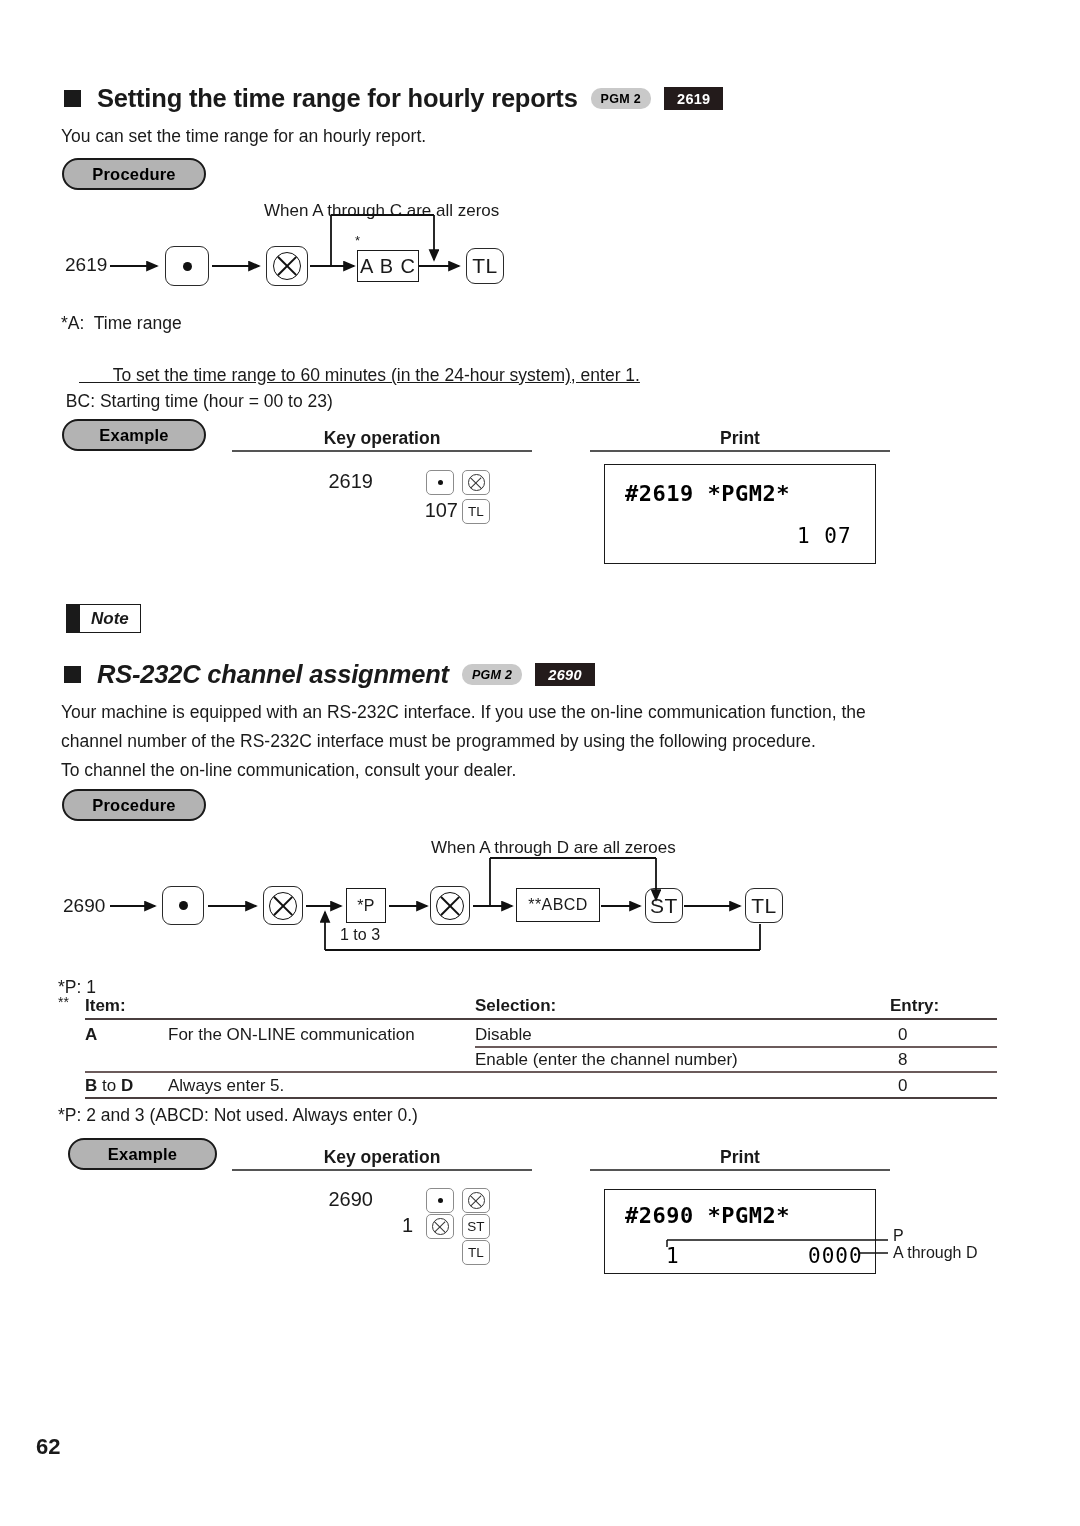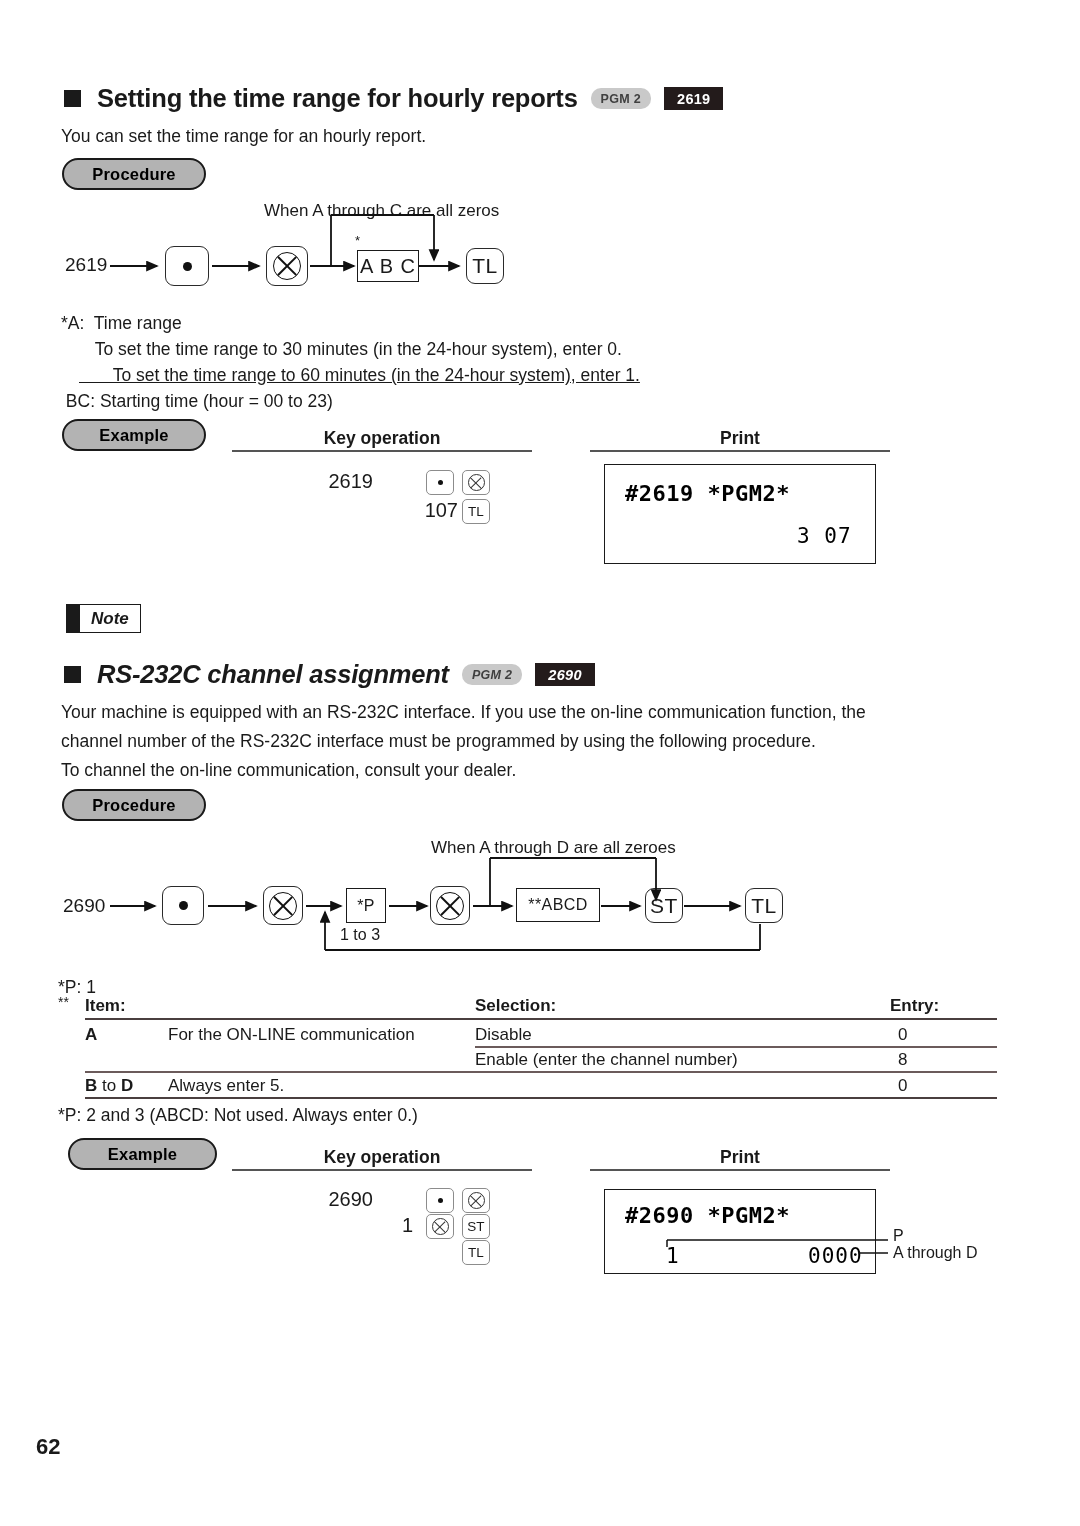--- a/index.html
+++ b/index.html
@@ -36,21 +36,21 @@
     display: inline-block;
     margin-right: 3px;
   }
   .sec-title {
     font-size: 25.5px;
     font-weight: bold;
     letter-spacing: -0.2px;
   }
   .badge-pgm {
     background: #c9c9c9;
-    color: #404040;
+    color: #000000;
     font-size: 12.5px;
     font-weight: bold;
     padding: 4px 10px 3px 10px;
     letter-spacing: 0.3px;
     border-radius: 10px;
   }
   .badge-num {
     background: #231b1b;
     color: #ffffff;
     font-size: 14.5px;
@@ -327,21 +327,20 @@
       <line x1="152" y1="76" x2="199" y2="76" marker-end="url(#ah1)"></line>
       <line x1="250" y1="76" x2="294" y2="76" marker-end="url(#ah1)"></line>
       <line x1="271" y1="76" x2="271" y2="25"></line>
       <line x1="271" y1="25" x2="374" y2="25"></line>
       <line x1="374" y1="25" x2="374" y2="70" marker-end="url(#ah1)"></line>
       <line x1="359" y1="76" x2="399" y2="76" marker-end="url(#ah1)"></line>
     </g>
   </svg>
 
   <div class="btext" style="left:61px; top:310px;">*A:  Time range</div>
-  <div class="btext" style="left:61px; top:336px;">       To set the time range to 30 minutes (in the 24-hour system), enter 0.</div>
   <div class="btext" style="left:79px; top:362px;text-decoration:underline;">       To set the time range to 60 minutes (in the 24-hour system), enter 1.</div>
   <div class="btext" style="left:61px; top:388px;"> BC: Starting time (hour = 00 to 23)</div>
 
   <div class="pill" style="left:62px; top:419px; width:140px;">Example</div>
 
   <div class="colhead" style="left:232px; top:428px; width:300px;">Key operation</div>
   <div class="rule" style="left:232px; top:450px; width:300px;"></div>
 
   <div class="colhead" style="left:590px; top:428px; width:300px;">Print</div>
   <div class="rule" style="left:590px; top:450px; width:300px;"></div>
@@ -352,21 +351,21 @@
   </div>
   <div class="keysm" style="left:462px; top:470px; width:28px; height:25px;">
     <span class="xcirc"></span>
   </div>
 
   <div class="knum" style="left:308px; top:499px; width:150px;">107</div>
   <div class="keysm" style="left:462px; top:499px; width:28px; height:25px;">TL</div>
 
   <div class="receipt" style="left:604px; top:464px; width:272px; height:100px;"></div>
   <div class="rline big" style="left:625px; top:481px;">#2619 *PGM2*</div>
-  <div class="rline plain" style="left:797px; top:524px;">3 07</div>
+  <div class="rline plain" style="left:797px; top:524px;">1 07</div>
 
   <div class="note-box" style="left:66px; top:604px;">
     <span class="note-bar"></span>
     <span class="note-label">Note</span>
   </div>
 
   <div class="sec-head" style="left:64px; top:660px;font-style:italic;">
     <span class="sq-bullet"></span>
     <span class="sec-title">RS-232C channel assignment</span>
     <span class="badge-pgm">PGM 2</span>

